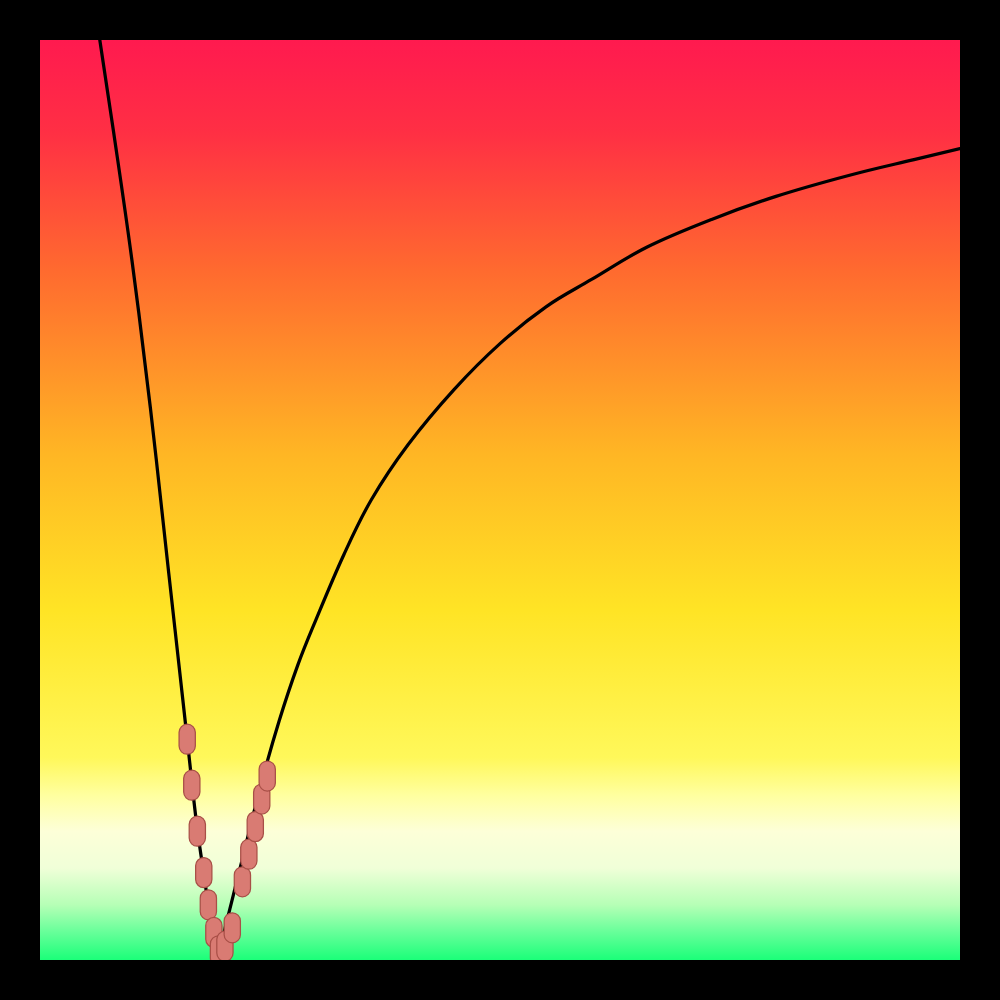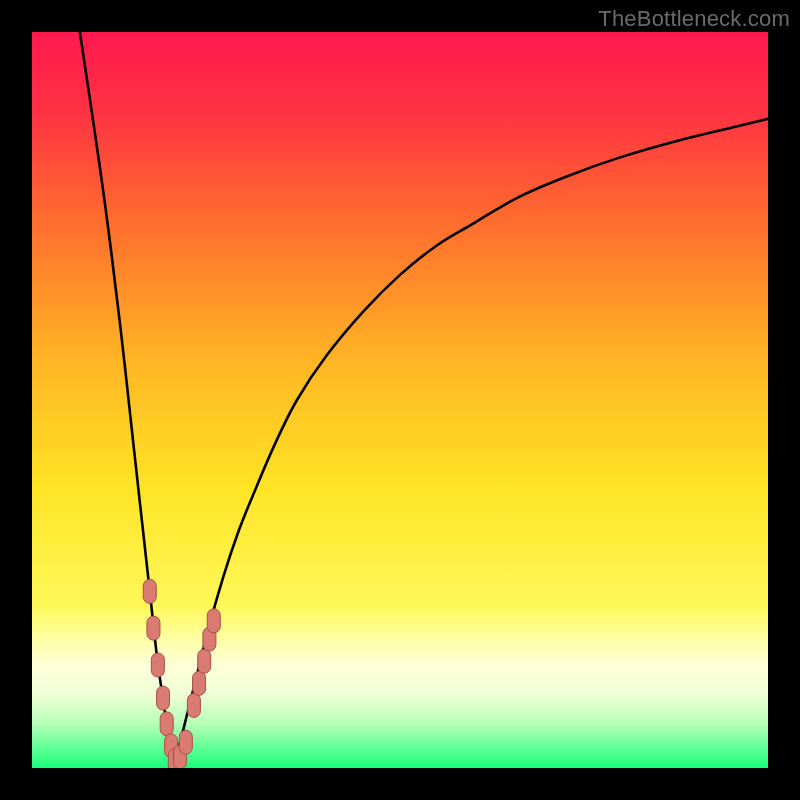--- a/index.html
+++ b/index.html
@@ -41,21 +41,20 @@
     font-size: 22px;
     font-weight: 400;
     letter-spacing: 0.2px;
   }
 </style>
 </head>
 <body>
 
 <div class="frame">
 
-  <div class="watermark">TheBottleneck.com</div>
 
   <div class="plot">
 
     <svg class="gradient" viewBox="0 0 736 736" preserveAspectRatio="none">
       <defs>
         <linearGradient id="bg-grad" x1="0" y1="0" x2="0" y2="1">
             <stop offset="0%" stop-color="#ff1a4f"></stop>
             <stop offset="10%" stop-color="#ff2f44"></stop>
             <stop offset="25%" stop-color="#ff6a2f"></stop>
             <stop offset="45%" stop-color="#ffb624"></stop>

